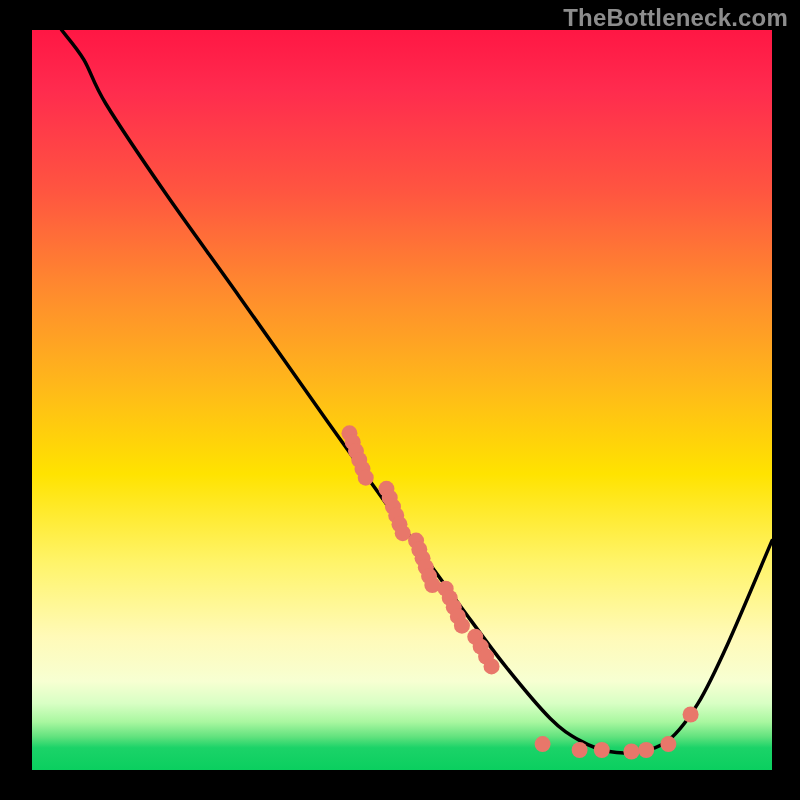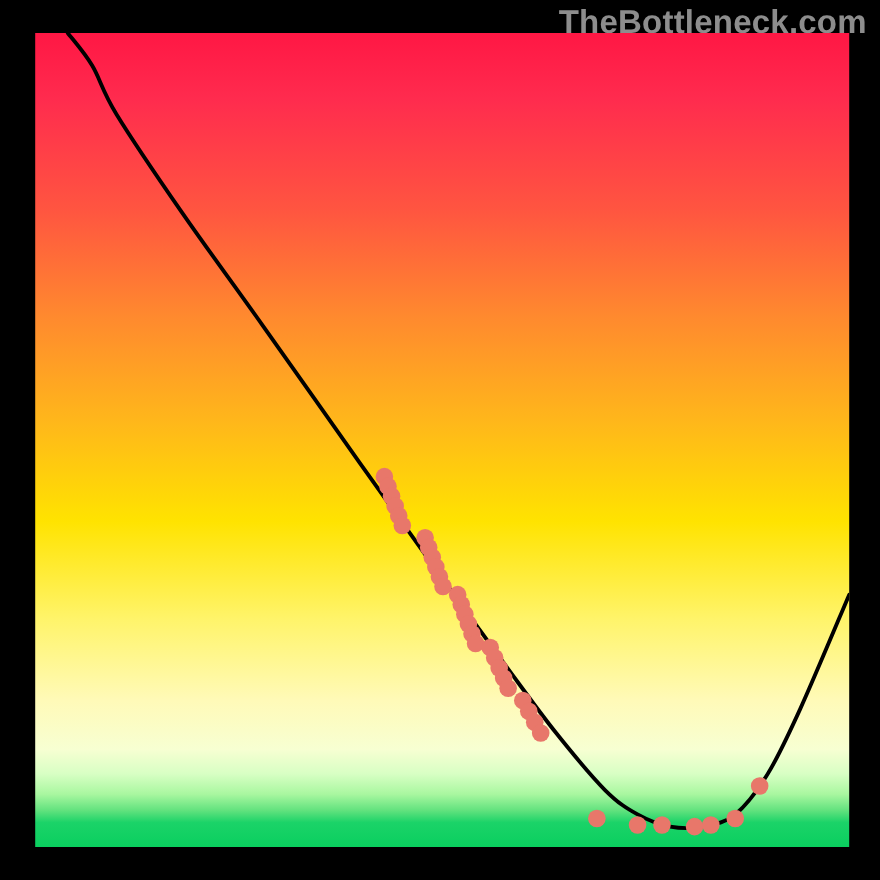--- a/index.html
+++ b/index.html
@@ -38,21 +38,21 @@
       #62e27e 95.5%,
       #1bd368 97%,
       #0acf5f 100%
     );
   }
   .attribution {
     position: absolute;
     top: 4px;
     right: 12px;
     font-family: Arial, Helvetica, sans-serif;
-    font-size: 30px;
+    font-size: 24px;
     font-weight: bold;
     color: #8d8d8d;
     letter-spacing: 0.2px;
   }
   svg.overlay {
     position: absolute;
     left: 0;
     top: 0;
     width: 740px;
     height: 740px;

